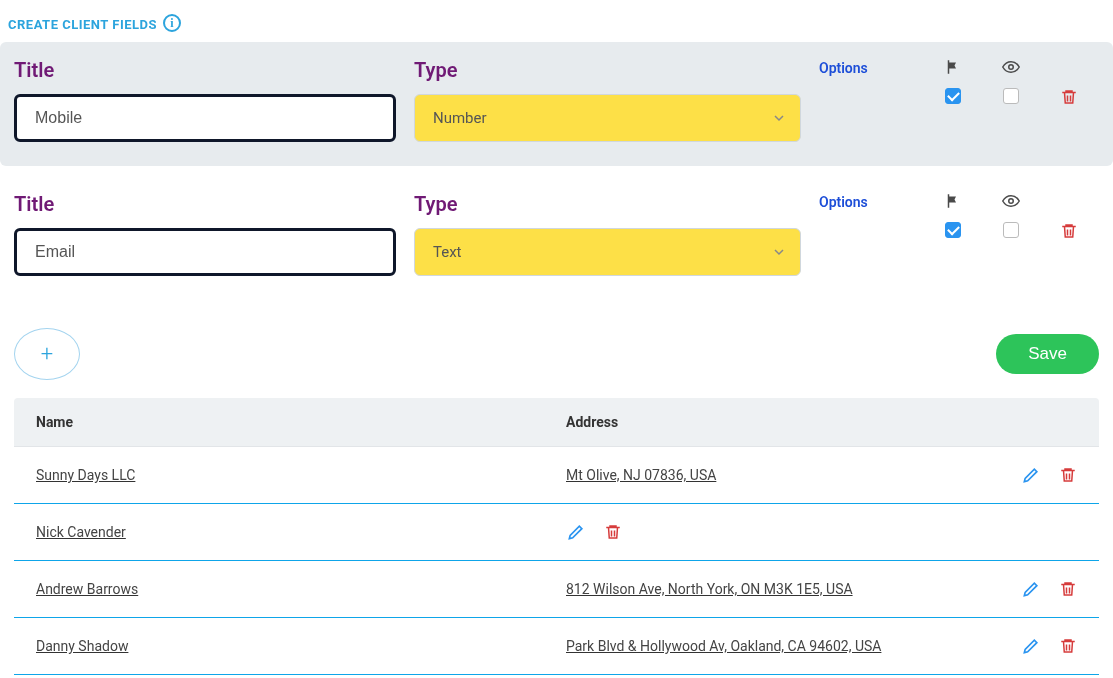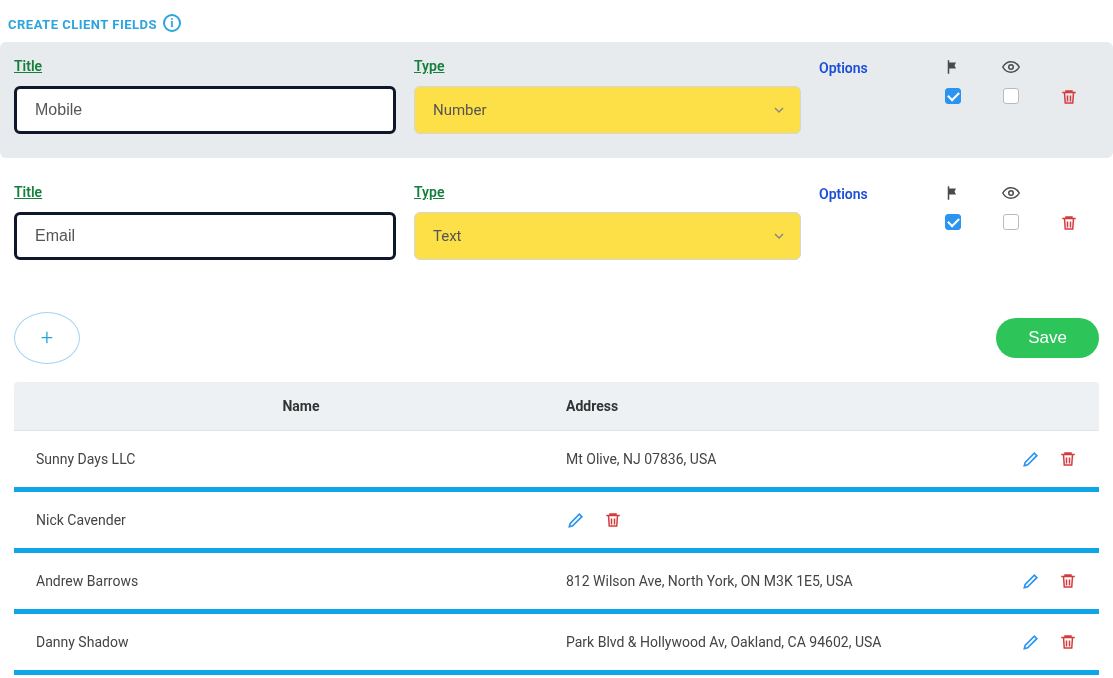--- a/index.html
+++ b/index.html
@@ -68,26 +68,25 @@
     }
     .col-controls {
       flex: 1;
       display: flex;
       align-items: flex-start;
       gap: 40px;
       padding-left: 10px;
       padding-top: 0px;
     }
     .label {
-      font-size: 14px;
+      font-size: 20px;
       font-weight: 600;
-      color: #15803d;
+      color: #701a75;
       margin-bottom: 12px;
       display: block;
-      text-decoration: underline;
     }
     .options-label {
       font-size: 14px;
       font-weight: 600;
       color: #1d4ed8;
     }
     .text-input {
       width: 100%;
       height: 48px;
       border: 3px solid #0f172a;
@@ -220,27 +219,28 @@
       background: #eef1f3;
       border-radius: 4px 4px 0 0;
       padding: 16px 22px;
       border-bottom: 1px solid #e2e5e8;
     }
     .th {
       font-size: 14px;
       font-weight: 700;
       color: #333;
     }
-    .th-name { width: 530px; text-align: center; }
+    .th-name { width: 530px; }
     .th-addr { flex: 1; }
     .trow {
       display: flex;
       align-items: center;
       padding: 18px 22px;
-      border-bottom: 5px solid #0ea5e9;
+      border-bottom: 1px solid #0ea5e9;
+      text-decoration: underline;
     }
     .td {
       font-size: 14px;
       color: #444;
     }
     .td-name { width: 530px; }
     .td-addr { flex: 1; }
     .td-actions {
       display: flex;
       align-items: center;

